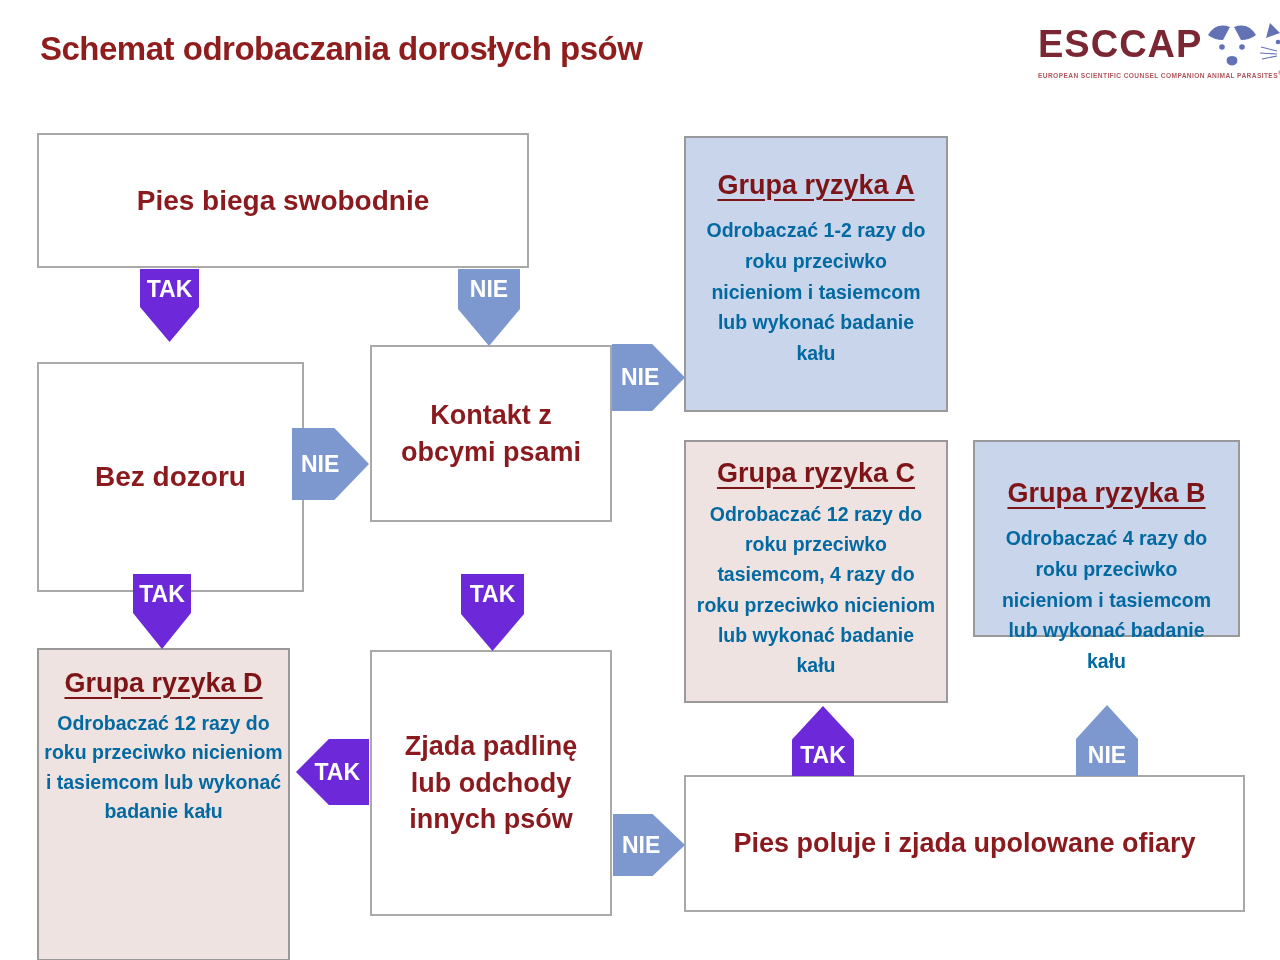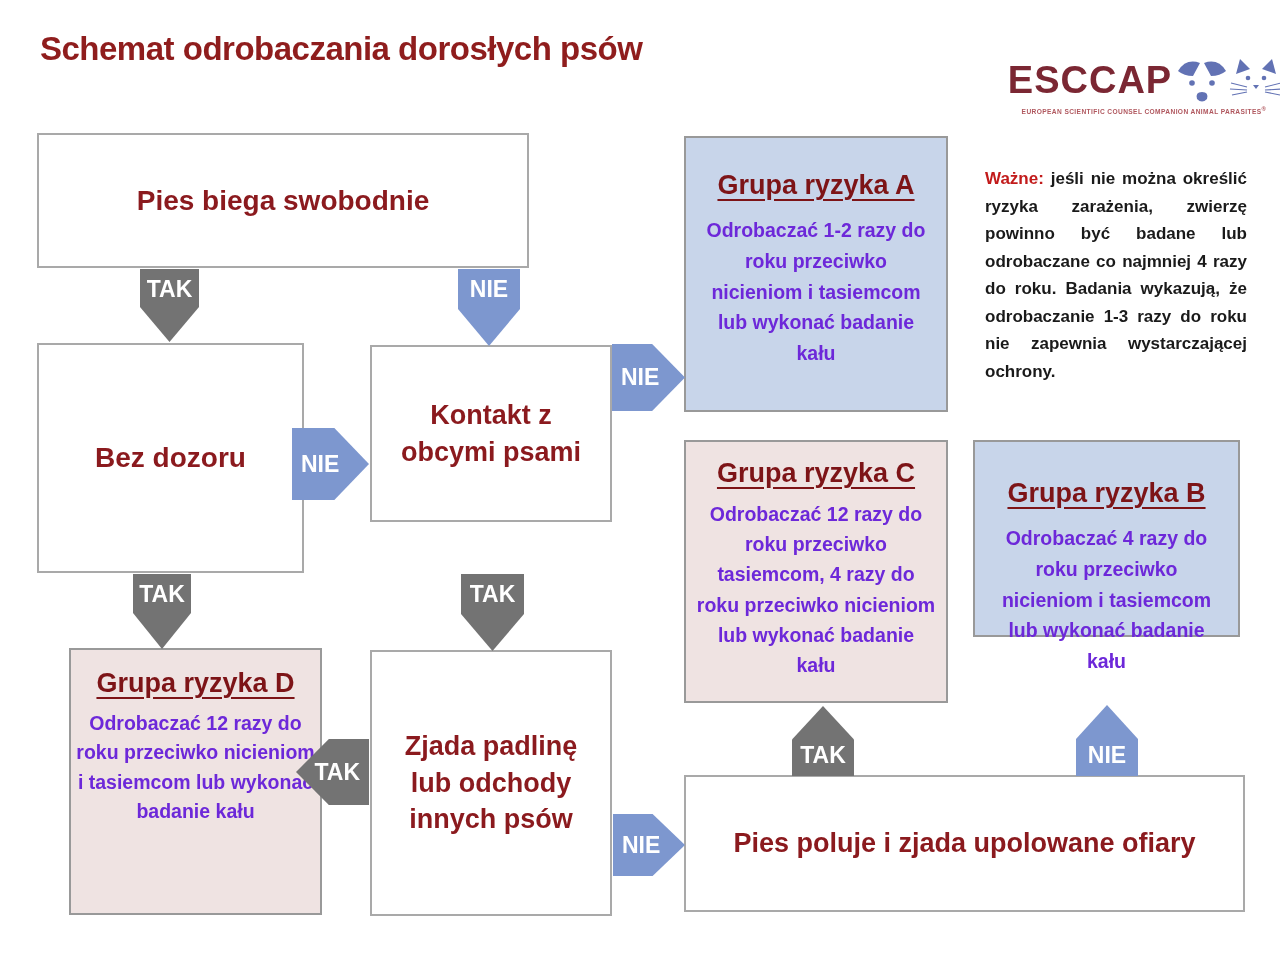--- a/index.html
+++ b/index.html
@@ -5,46 +5,46 @@
   html,body{margin:0;padding:0;background:#ffffff;}
   *{box-sizing:border-box;}
   body{font-family:"Liberation Sans","DejaVu Sans",sans-serif;}
   .canvas{position:relative;width:1280px;height:960px;background:#ffffff;overflow:hidden;}
 
   
   .page-title{position:absolute;left:40px;top:30px;margin:0;font-size:33px;font-weight:bold;
     color:#8f1d1d;letter-spacing:-.5px;}
 
   
-  .logo{position:absolute;left:1038px;top:20px;width:212px;display:flex;flex-direction:column;align-items:center;margin-top:36px;}
+  .logo{position:absolute;left:1038px;top:20px;width:212px;display:flex;flex-direction:column;align-items:flex-start;}
   .logo-top{display:flex;align-items:flex-start;gap:4px;}
   .logo-word{font-size:38px;font-weight:bold;color:#7b2733;letter-spacing:1px;line-height:48px;}
   .logo-tagline{font-size:6.6px;font-weight:bold;color:#b0575e;letter-spacing:.4px;white-space:nowrap;margin-top:-2px;}
   .logo-reg{font-size:6px;color:#b0575e;vertical-align:super;}
 
   
   .node{position:absolute;background:#ffffff;border:2px solid #a9a9a9;display:flex;align-items:center;
     justify-content:center;text-align:center;z-index:1;}
   .node .node-label{font-size:27px;font-weight:bold;color:#8b1a1e;line-height:1.35;padding:0 18px;}
   .group{position:absolute;border:2px solid #999999;display:flex;flex-direction:column;align-items:center;
     text-align:center;z-index:1;}
   .group.blue{background:#c8d5ea;}
   .group.pink{background:#efe3e2;}
   .group-title{font-size:27px;font-weight:bold;color:#7d1417;text-decoration:underline;text-underline-offset:5px;}
-  .group-body{font-size:19.5px;font-weight:bold;color:#6d28d9;line-height:1.58;margin-top:14px;}
+  .group-body{font-size:19.5px;font-weight:bold;color:#0369a1;line-height:1.58;margin-top:14px;}
 
   
   .note{position:absolute;left:985px;top:165px;width:262px;font-size:17px;font-weight:bold;color:#1a1a1a;
     line-height:1.62;text-align:justify;}
   .note-lead{color:#c21b1b;}
 
   
   .arrow{position:absolute;display:flex;z-index:2;}
   .arrow .arrow-label{font-size:23px;font-weight:bold;color:#ffffff;line-height:1;}
-  .arrow.tak{background:#737373;}
+  .arrow.tak{background:#6d28d9;}
   .arrow.nie{background:#7d97cf;}
   .arrow.dir-down{clip-path:polygon(0 0,100% 0,100% 52%,50% 100%,0 52%);
     align-items:flex-start;justify-content:center;padding-top:9px;}
   .arrow.dir-up{clip-path:polygon(50% 0,100% 48%,100% 100%,0 100%,0 48%);
     align-items:flex-end;justify-content:center;padding-bottom:9px;}
   .arrow.dir-right{clip-path:polygon(0 0,55% 0,100% 50%,55% 100%,0 100%);
     align-items:center;justify-content:flex-start;padding-left:9px;}
   .arrow.dir-left{clip-path:polygon(45% 0,100% 0,100% 100%,45% 100%,0 50%);
     align-items:center;justify-content:flex-end;padding-right:9px;}
 </style>
@@ -88,21 +88,21 @@
         </g>
       </svg>
     </div>
     <span class="logo-tagline"><span>EUROPEAN SCIENTIFIC COUNSEL COMPANION ANIMAL PARASITES</span><span class="logo-reg">®</span></span>
   </div>
 
   <div class="node" style="left:37px;top:133px;width:492px;height:135px;">
     <span class="node-label" style="font-size:28px;">Pies biega swobodnie</span>
   </div>
 
-  <div class="node" style="left:37px;top:343px;width:267px;height:230px;">
+  <div class="node" style="left:37px;top:362px;width:267px;height:230px;">
     <span class="node-label" style="font-size:28px;">Bez dozoru</span>
   </div>
 
   <div class="node" style="left:370px;top:345px;width:242px;height:177px;">
     <span class="node-label">Kontakt z obcymi psami</span>
   </div>
 
   <div class="node" style="left:370px;top:650px;width:242px;height:266px;">
     <span class="node-label">Zjada padlinę lub odchody innych psów</span>
   </div>
@@ -119,29 +119,25 @@
   <div class="group pink" style="left:684px;top:440px;width:264px;height:263px;padding:16px 10px 16px;">
     <span class="group-title">Grupa ryzyka C</span>
     <span class="group-body" style="margin-top:10px;line-height:1.55;">Odrobaczać 12 razy do roku przeciwko tasiemcom, 4 razy do roku przeciwko nicieniom lub wykonać badanie kału</span>
   </div>
 
   <div class="group blue" style="left:973px;top:440px;width:267px;height:197px;padding:36px 16px 10px;">
     <span class="group-title">Grupa ryzyka B</span>
     <span class="group-body">Odrobaczać 4 razy do roku przeciwko nicieniom i tasiemcom lub wykonać badanie kału</span>
   </div>
 
-  <div class="group pink" style="left:37px;top:648px;width:253px;height:267px;padding:18px 4px 8px;margin-left:32px;">
+  <div class="group pink" style="left:37px;top:648px;width:253px;height:313px;padding:18px 4px 8px;">
     <span class="group-title">Grupa ryzyka D</span>
     <span class="group-body" style="margin-top:10px;line-height:1.5;">Odrobaczać 12 razy do roku przeciwko nicieniom i tasiemcom lub wykonać badanie kału</span>
   </div>
 
-  <div class="note">
-    <span class="note-lead">Ważne:</span>
-    <span class="note-body">jeśli nie można określić ryzyka zarażenia, zwierzę powinno być badane lub odrobaczane co najmniej 4 razy do roku. Badania wykazują, że odrobaczanie 1-3 razy do roku nie zapewnia wystarczającej ochrony.</span>
-  </div>
 
   <div class="arrow tak dir-down" style="left:140px;top:269px;width:59px;height:73px;">
     <span class="arrow-label">TAK</span>
   </div>
   <div class="arrow nie dir-down" style="left:458px;top:269px;width:62px;height:77px;">
     <span class="arrow-label">NIE</span>
   </div>
 
   <div class="arrow nie dir-right" style="left:292px;top:428px;width:77px;height:72px;">
     <span class="arrow-label">NIE</span>

